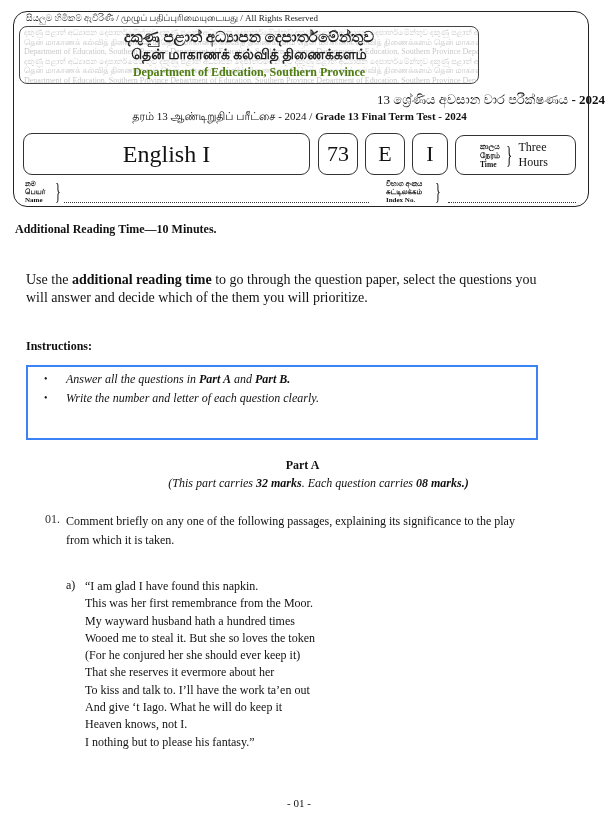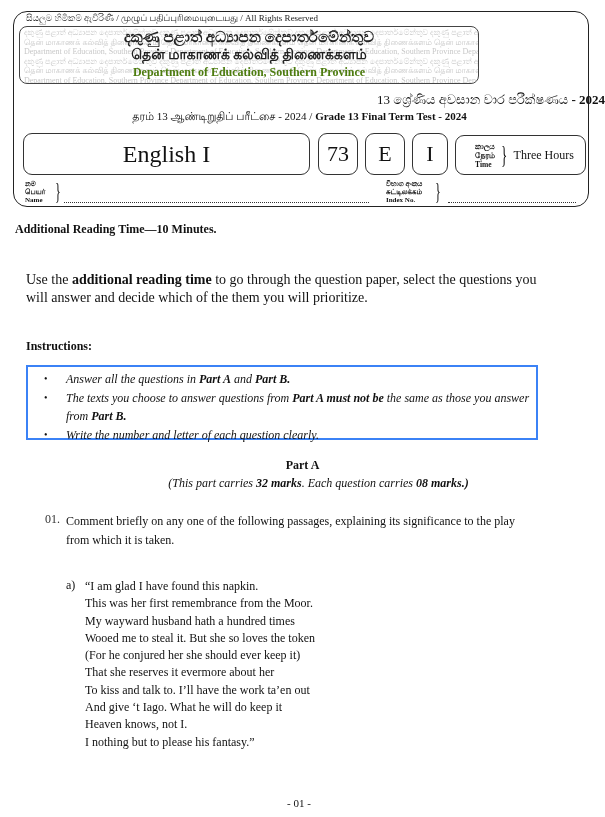--- a/index.html
+++ b/index.html
@@ -20,21 +20,21 @@
   .dept-en { top:38px; font-size:12px; color:#4d7c0f; }
 
   .exam-si { left:0; width:605px; top:92px; text-align:right; font-size:13px; }
   .exam-si b { font-weight:bold; }
   .exam-en { left:0; width:535px; top:110px; text-align:center; font-size:11px;margin-left:32px; }
 
   .rbox { border:1.2px solid #333; border-radius:9px; box-sizing:border-box;
           display:flex; align-items:center; justify-content:center; }
   .subj { left:23px; top:133px; width:287px; height:42px; font-size:24px; }
   .code { top:133px; height:42px; font-size:22px; }
-  .time-box { left:455px; top:135px; width:131px; height:40px; font-size:12px; justify-content:center; padding-left:8px; }
+  .time-box { left:455px; top:135px; width:121px; height:40px; font-size:12px; justify-content:flex-start; padding-left:24px; }
   .time-labels { display:flex; flex-direction:column; font-size:7.5px; line-height:9px; font-weight:bold; }
   .brace { font-size:26px; font-weight:normal; margin:0 3px; transform:scaleX(0.5); line-height:1; }
 
   .lbl-stack { font-size:7px; line-height:8px; font-weight:bold; display:flex; flex-direction:column; }
   .dots { border-bottom:1px dotted #333; height:0; }
 
   
   .art { left:15px; top:222px; font-size:12px; font-weight:bold; }
   .para { left:26px; top:271px; width:520px; font-size:14px; line-height:18px; }
   .instr-h { left:26px; top:331px; font-size:12px; font-weight:bold;margin-top:8px; }
@@ -112,21 +112,20 @@
 
 <div class="abs para">
   <span>Use the </span><b>additional reading time</b><span> to go through the question paper, select the questions you will answer and decide which  of the them you will prioritize.</span>
 </div>
 
 <div class="abs instr-h">Instructions:</div>
 
 <div class="abs instr-box">
   <ul>
     <li><span>Answer all the questions in </span><b>Part A</b><span> and </span><b>Part B.</b></li>
-    <li><span>The texts you choose to answer questions from </span><b>Part A must not be</b><span> the same as those you answer from </span><b>Part B.</b></li>
     <li><span>Write the number and letter of each question clearly.</span></li>
   </ul>
 </div>
 
 <div class="abs parta-h">Part A</div>
 <div class="abs parta-sub">
   <span>(This part carries </span><b>32 marks</b><span>. Each question carries </span><b>08 marks.)</b>
 </div>
 
 <div class="abs q-num">01.</div>

